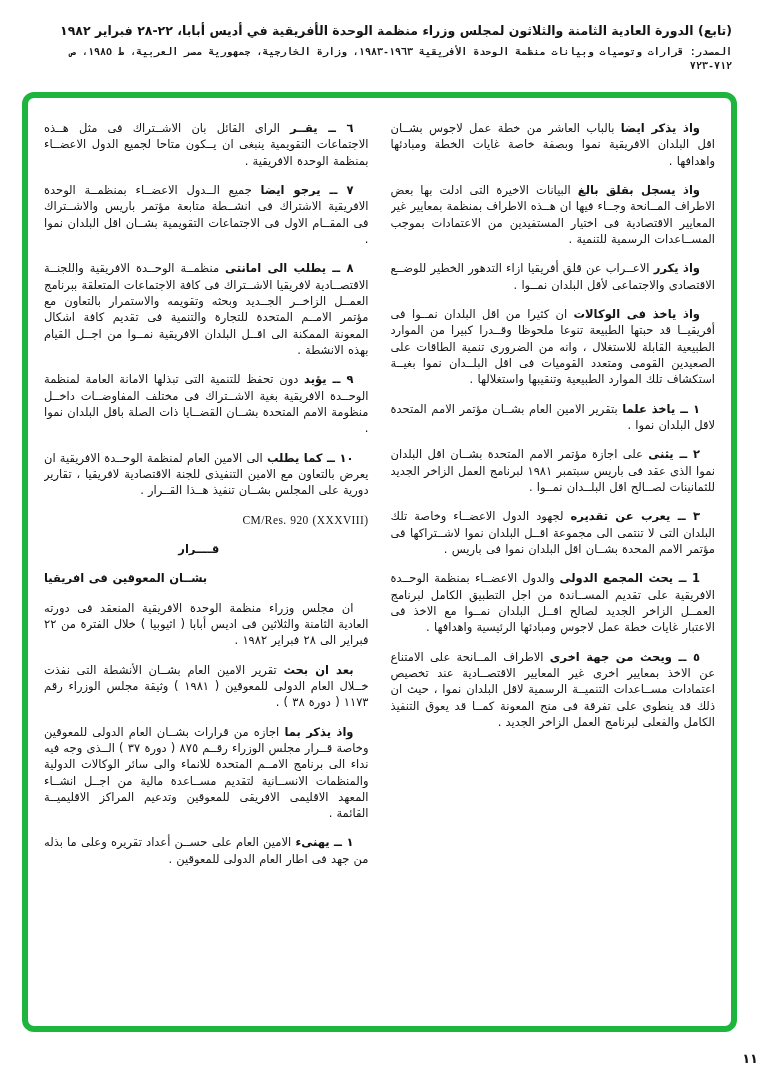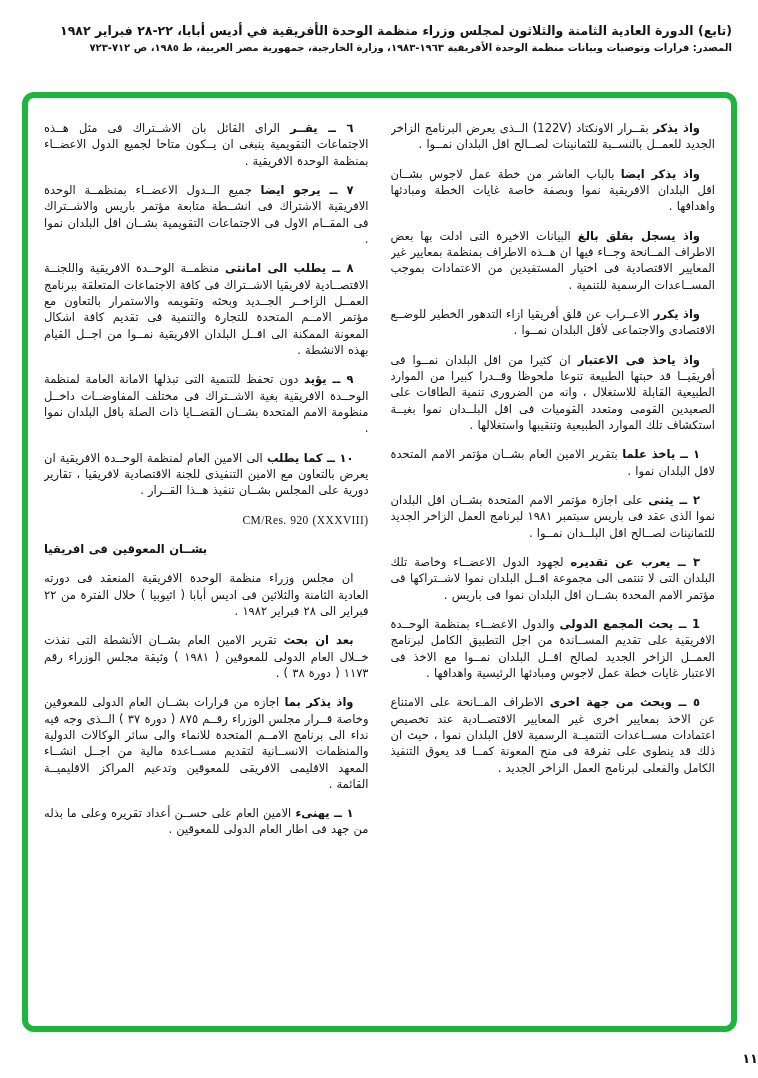--- a/index.html
+++ b/index.html
@@ -22,21 +22,23 @@
   }
   .header-line1 {
     font-size: 12.5px;
     font-weight: bold;
     letter-spacing: 0.1px;
     line-height: 1.5;
   }
   .header-line2 {
     font-size: 10px;
     font-weight: bold;
+    margin-top: 5px;
     line-height: 1.4;
+    font-family: Liberation Mono, monospace;
   }
 
   
   .frame {
     position: absolute;
     top: 92px; left: 22px;
     width: 715px; height: 940px;
     box-sizing: border-box;
     border: 6px solid #1eb53e;
     border-radius: 12px;
@@ -105,40 +107,40 @@
 
   <div class="header">
     <div class="header-line1">(تابع) الدورة العادية الثامنة والثلاثون لمجلس وزراء منظمة الوحدة الأفريقية في أديس أبابا، ٢٢-٢٨ فبراير ١٩٨٢</div>
     <div class="header-line2">المصدر: قرارات وتوصيات وبيانات منظمة الوحدة الأفريقية ١٩٦٣-١٩٨٣، وزارة الخارجية، جمهورية مصر العربية، ط ١٩٨٥، ص ٧١٢-٧٢٣</div>
   </div>
 
   <div class="frame">
     <div class="columns">
 
       <div class="col">
-        <p><b class="lead">واذ يذكر</b><span> بقــرار الاونكتاد (122V) الــذى يعرض البرنامج الزاخر الجديد للعمــل بالنســبة للثمانينات لصــالح اقل البلدان نمــوا .</span></p>
         <p><b class="lead">واذ يذكر ايضا</b><span> بالباب العاشر من خطة عمل لاجوس بشــان اقل البلدان الافريقية نموا وبصفة خاصة غايات الخطة ومبادئها واهدافها .</span></p>
         <p><b class="lead">واذ يسجل بقلق بالغ</b><span> البيانات الاخيرة التى ادلت بها بعض الاطراف المــانحة وجــاء فيها ان هــذه الاطراف بمنظمة بمعايير غير المعايير الاقتصادية فى اختيار المستفيدين من الاعتمادات بموجب المســاعدات الرسمية للتنمية .</span></p>
         <p><b class="lead">واذ يكرر</b><span> الاعــراب عن قلق أفريقيا ازاء التدهور الخطير للوضــع الاقتصادى والاجتماعى لأقل البلدان نمــوا .</span></p>
-        <p><b class="lead">واذ ياخذ فى الاعتبار</b><span> ان كثيرا من اقل البلدان نمــوا فى أفريقيــا قد حبتها الطبيعة تنوعا ملحوظا وقــدرا كبيرا من الموارد الطبيعية القابلة للاستغلال ، وانه من الضرورى تنمية الطاقات على الصعيدين القومى ومتعدد القوميات فى اقل البلــدان نموا بغيــة استكشاف تلك الموارد الطبيعية وتنقيبها واستغلالها .</span></p>
+        <p><b class="lead">واذ ياخذ فى الوكالات</b><span> ان كثيرا من اقل البلدان نمــوا فى أفريقيــا قد حبتها الطبيعة تنوعا ملحوظا وقــدرا كبيرا من الموارد الطبيعية القابلة للاستغلال ، وانه من الضرورى تنمية الطاقات على الصعيدين القومى ومتعدد القوميات فى اقل البلــدان نموا بغيــة استكشاف تلك الموارد الطبيعية وتنقيبها واستغلالها .</span></p>
         <p><b class="lead">١ ــ ياخذ علما</b><span> بتقرير الامين العام بشــان مؤتمر الامم المتحدة لاقل البلدان نموا .</span></p>
         <p><b class="lead">٢ ــ يثنى</b><span> على اجازة مؤتمر الامم المتحدة بشــان اقل البلدان نموا الذى عقد فى باريس سبتمبر ١٩٨١ لبرنامج العمل الزاخر الجديد للثمانينات لصــالح اقل البلــدان نمــوا .</span></p>
         <p><b class="lead">٣ ــ يعرب عن تقديره</b><span> لجهود الدول الاعضــاء وخاصة تلك البلدان التى لا تنتمى الى مجموعة اقــل البلدان نموا لاشــتراكها فى مؤتمر الامم المحدة بشــان اقل البلدان نموا فى باريس .</span></p>
         <p><b class="lead">1 ــ يحث المجمع الدولى</b><span> والدول الاعضــاء بمنظمة الوحــدة الافريقية على تقديم المســاندة من اجل التطبيق الكامل لبرنامج العمــل الزاخر الجديد لصالح اقــل البلدان نمــوا مع الاخذ فى الاعتبار غايات خطة عمل لاجوس ومبادئها الرئيسية واهدافها .</span></p>
         <p><b class="lead">٥ ــ ويحث من جهة اخرى</b><span> الاطراف المــانحة على الامتناع عن الاخذ بمعايير اخرى غير المعايير الاقتصــادية عند تخصيص اعتمادات مســاعدات التنميــة الرسمية لاقل البلدان نموا ، حيث ان ذلك قد ينطوى على تفرقة فى منح المعونة كمــا قد يعوق التنفيذ الكامل والفعلى لبرنامج العمل الزاخر الجديد .</span></p>
       </div>
 
       <div class="col">
         <p><b class="lead">٦ ــ يقــر</b><span> الراى القائل بان الاشــتراك فى مثل هــذه الاجتماعات التقويمية ينبغى ان يــكون متاحا لجميع الدول الاعضــاء بمنظمة الوحدة الافريقية .</span></p>
         <p><b class="lead">٧ ــ يرجو ايضا</b><span> جميع الــدول الاعضــاء بمنظمــة الوحدة الافريقية الاشتراك فى انشــطة متابعة مؤتمر باريس والاشــتراك فى المقــام الاول فى الاجتماعات التقويمية بشــان اقل البلدان نموا .</span></p>
         <p><b class="lead">٨ ــ يطلب الى امانتى</b><span> منظمــة الوحــدة الافريقية واللجنــة الاقتصــادية لافريقيا الاشــتراك فى كافة الاجتماعات المتعلقة ببرنامج العمــل الزاخــر الجــديد وبحثه وتقويمه والاستمرار بالتعاون مع مؤتمر الامــم المتحدة للتجارة والتنمية فى تقديم كافة اشكال المعونة الممكنة الى اقــل البلدان الافريقية نمــوا من اجــل القيام بهذه الانشطة .</span></p>
         <p><b class="lead">٩ ــ يؤيد</b><span> دون تحفظ للتنمية التى تبذلها الامانة العامة لمنظمة الوحــدة الافريقية بغية الاشــتراك فى مختلف المفاوضــات داخــل منظومة الامم المتحدة بشــان القضــايا ذات الصلة باقل البلدان نموا .</span></p>
         <p><b class="lead">١٠ ــ كما يطلب</b><span> الى الامين العام لمنظمة الوحــدة الافريقية ان يعرض بالتعاون مع الامين التنفيذى للجنة الاقتصادية لافريقيا ، تقارير دورية على المجلس بشــان تنفيذ هــذا القــرار .</span></p>
 
         <p class="resolution-ref">CM/Res. 920 (XXXVIII)</p>
+        <p class="resolution-title">قــــرار</p>
         <p class="resolution-subject">بشــان المعوقين فى افريقيا</p>
 
         <p><b class="lead"></b><span>ان مجلس وزراء منظمة الوحدة الافريقية المنعقد فى دورته العادية الثامنة والثلاثين فى اديس أبابا ( اثيوبيا ) خلال الفترة من ٢٢ فبراير الى ٢٨ فبراير ١٩٨٢ .</span></p>
         <p><b class="lead">بعد ان بحث</b><span> تقرير الامين العام بشــان الأنشطة التى نفذت خــلال العام الدولى للمعوقين ( ١٩٨١ ) وثيقة مجلس الوزراء رقم ١١٧٣ ( دورة ٣٨ ) .</span></p>
         <p><b class="lead">واذ يذكر بما</b><span> اجازه من قرارات بشــان العام الدولى للمعوقين وخاصة قــرار مجلس الوزراء رقــم ٨٧٥ ( دورة ٣٧ ) الــذى وجه فيه نداء الى برنامج الامــم المتحدة للانماء والى سائر الوكالات الدولية والمنظمات الانســانية لتقديم مســاعدة مالية من اجــل انشــاء المعهد الاقليمى الافريقى للمعوقين وتدعيم المراكز الاقليميــة القائمة .</span></p>
         <p><b class="lead">١ ــ يهنىء</b><span> الامين العام على حســن أعداد تقريره وعلى ما بذله من جهد فى اطار العام الدولى للمعوقين .</span></p>
       </div>
 
     </div>
   </div>

